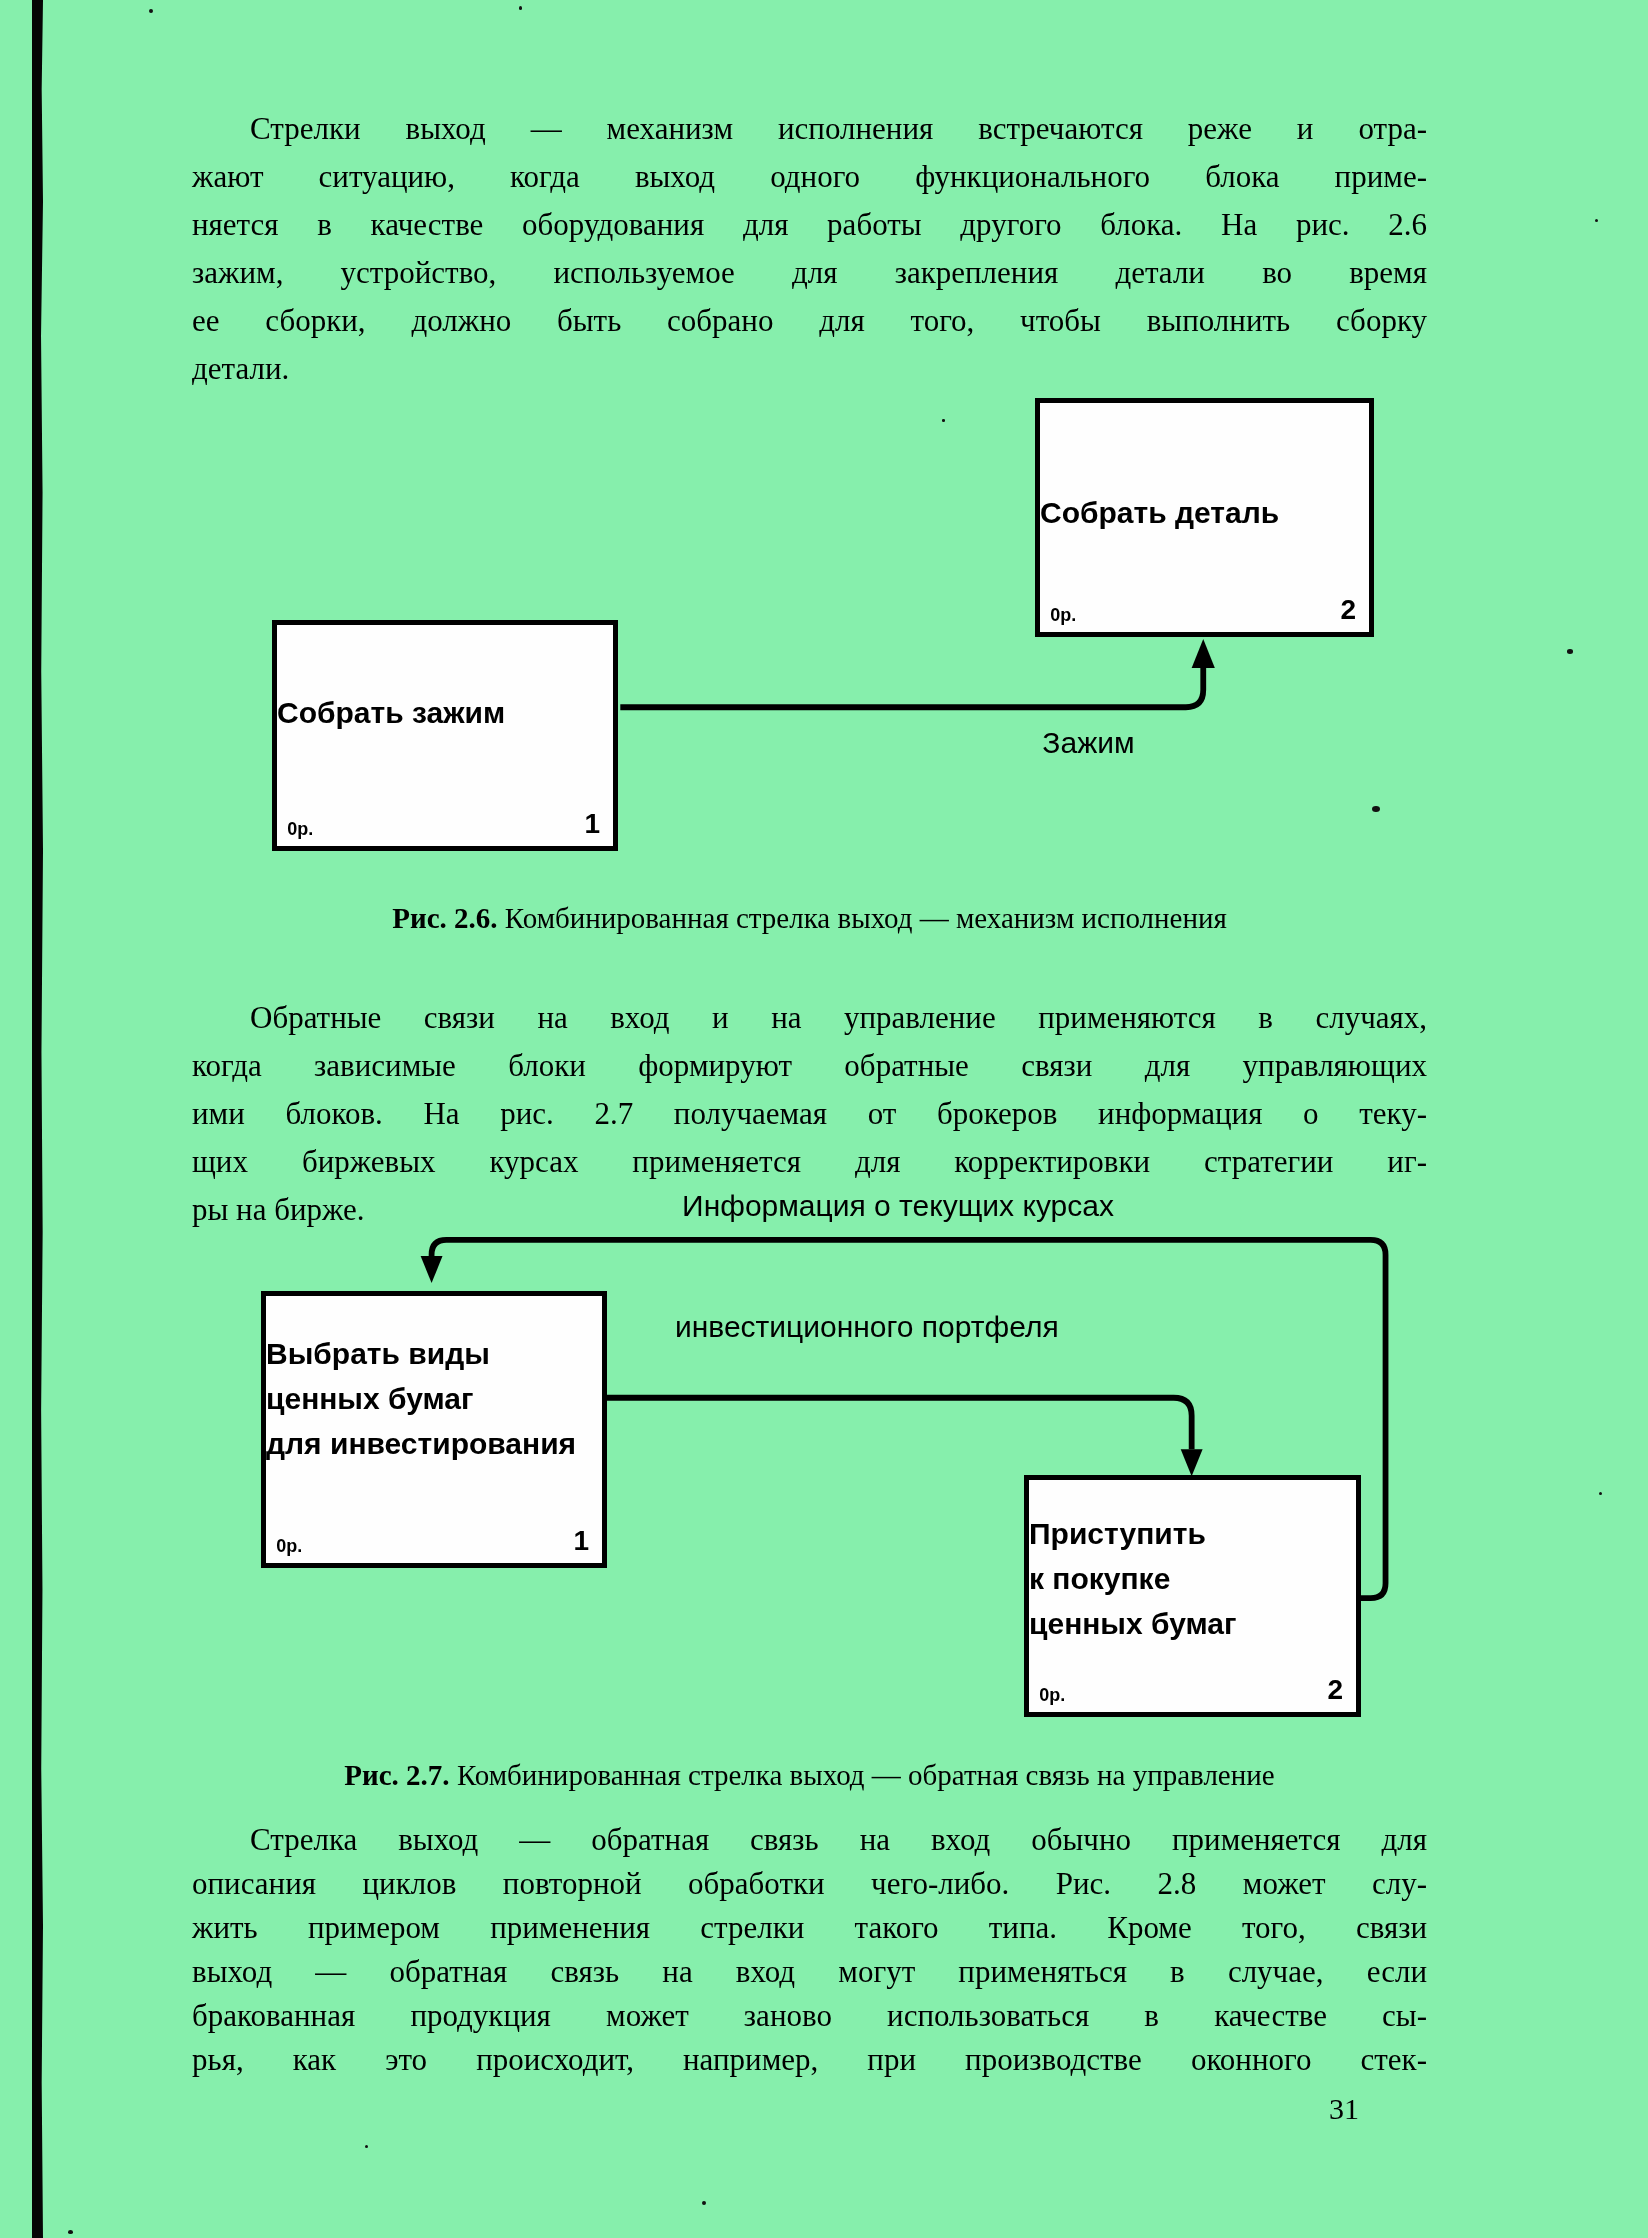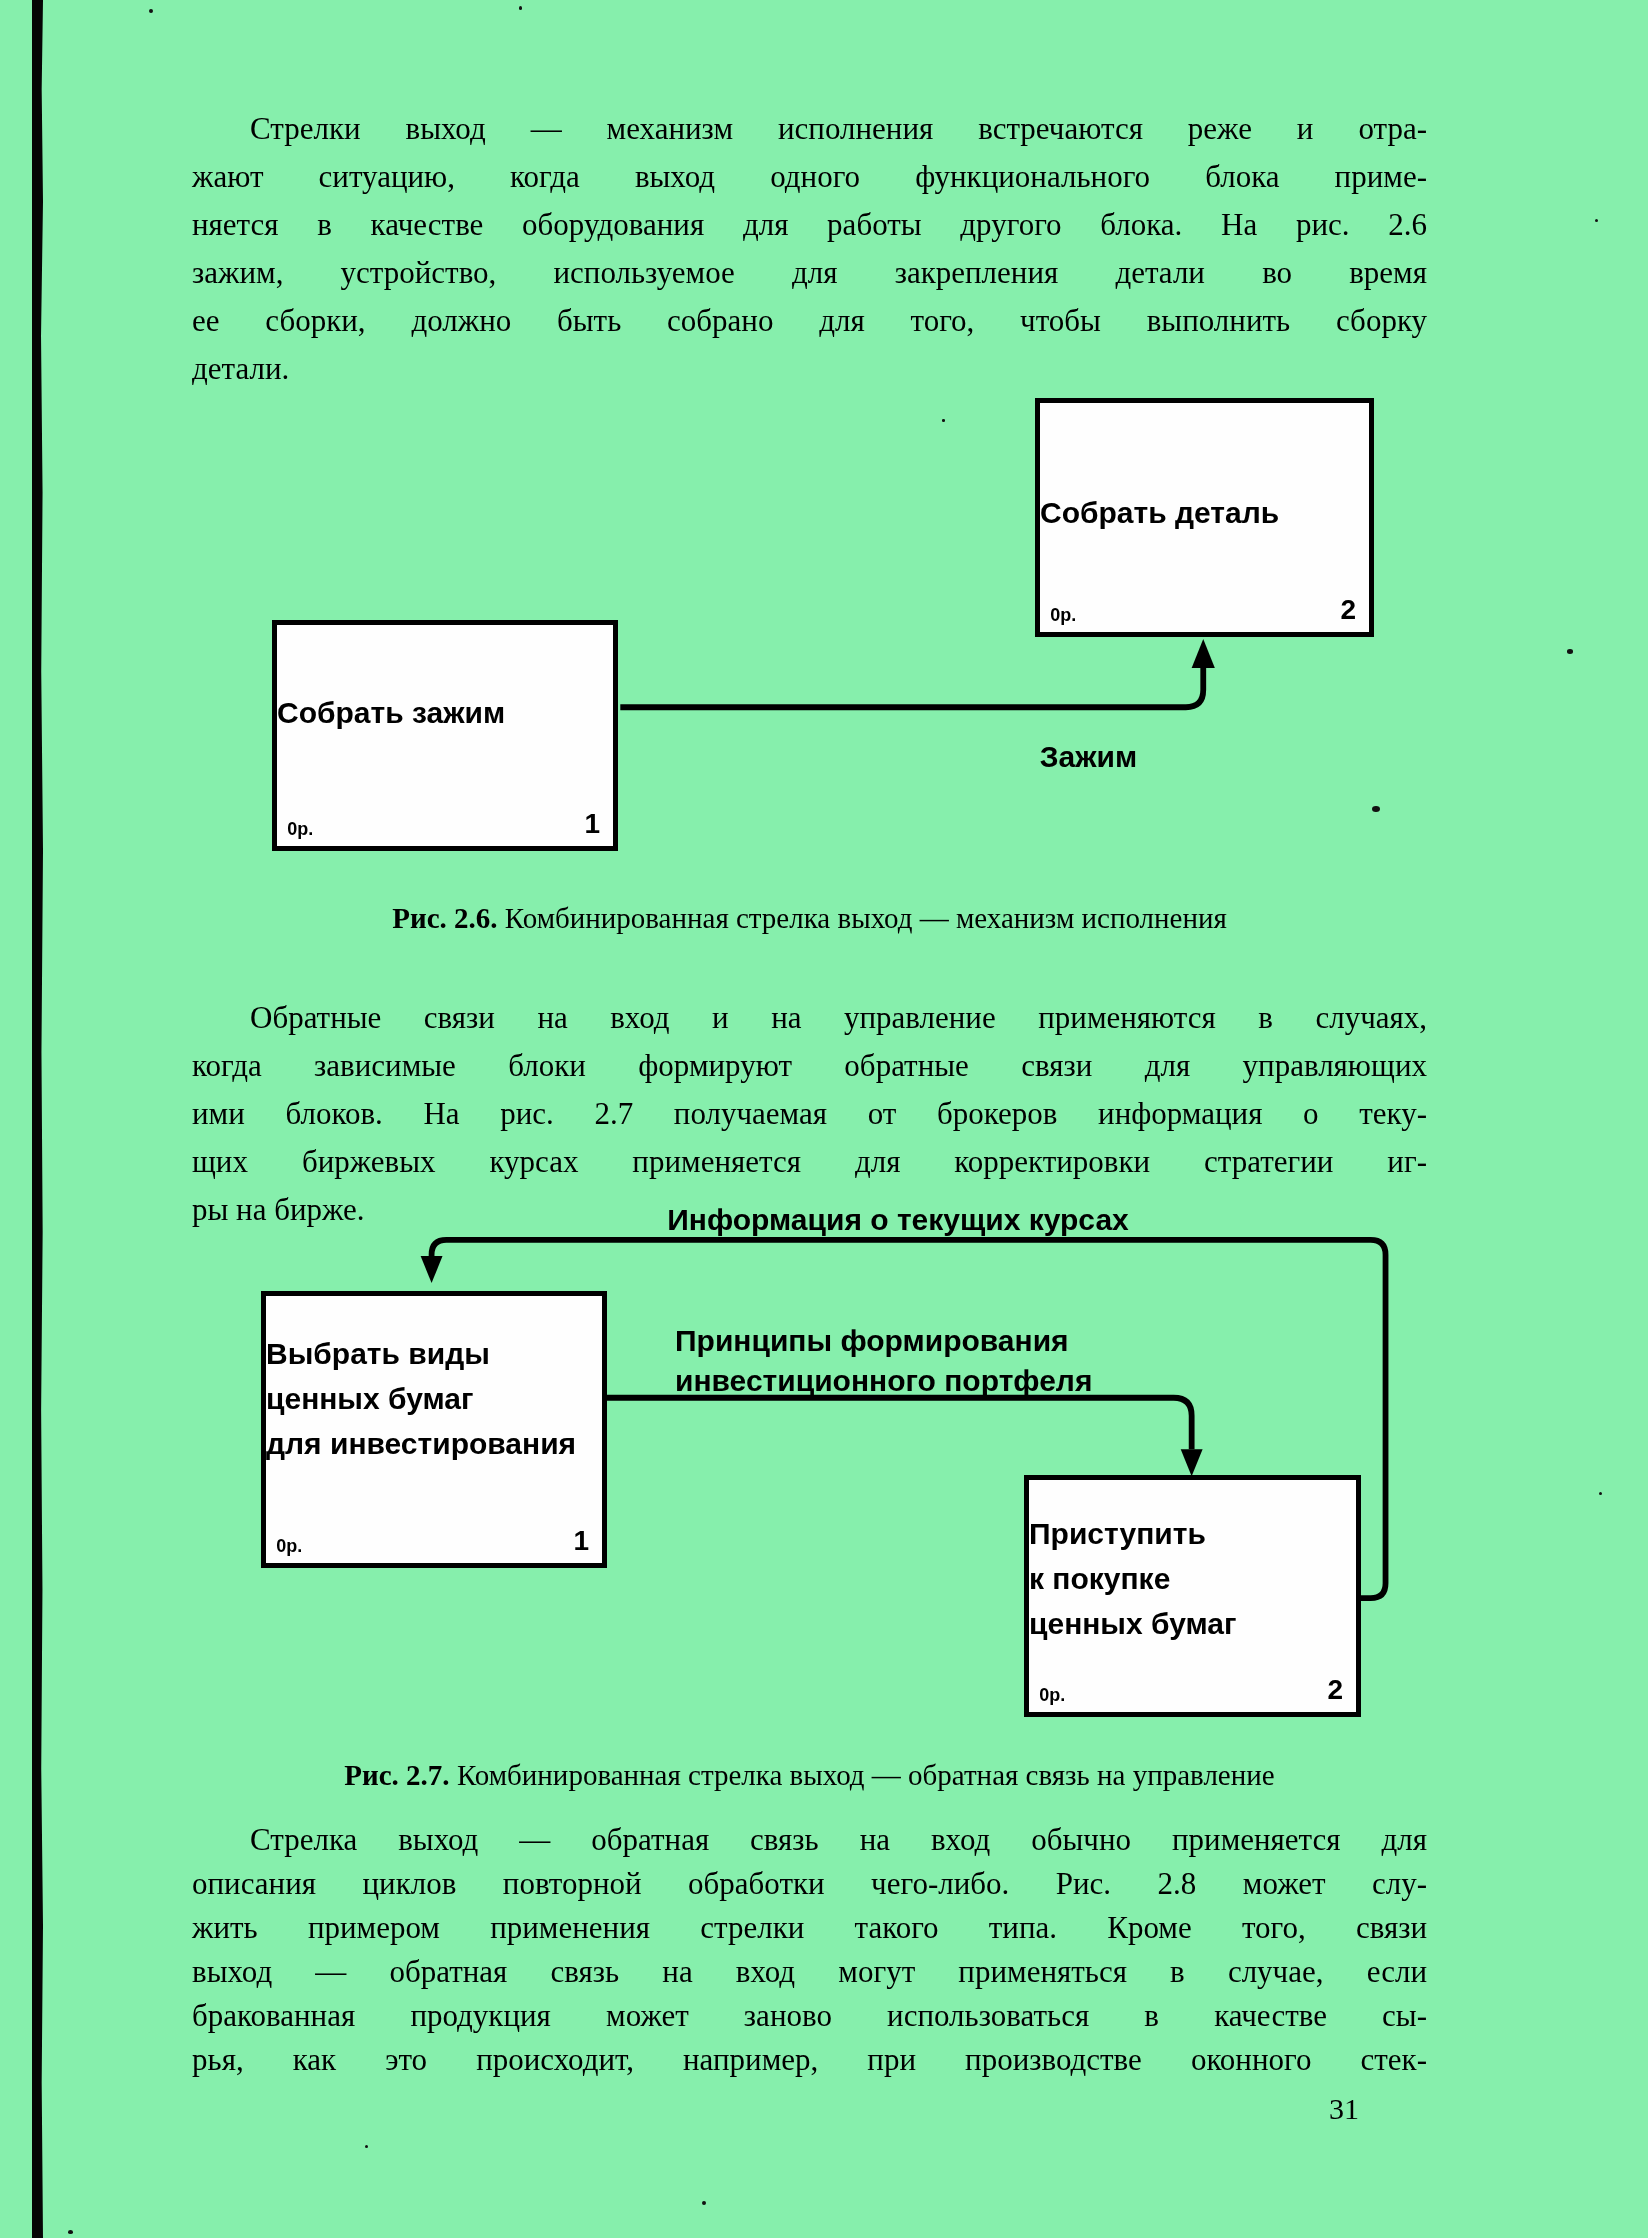--- a/index.html
+++ b/index.html
@@ -48,21 +48,21 @@
   .idef-label.multi{line-height:45px;}
   .idef-corner{
     position:absolute;left:10.3px;bottom:6.4px;font-size:18px;
   }
   .idef-num{
     position:absolute;right:13px;bottom:6.4px;font-size:28px;
   }
   
   .arrow-label{
     position:absolute;font-family:"Liberation Sans", sans-serif;
-    font-weight:bold;font-size:30px;line-height:39px;text-align:center;margin-top:14px;
+    font-weight:normal;font-size:30px;line-height:39px;text-align:center;
   }
   .connector-svg{position:absolute;left:0;top:0;}
   .pagenum{
     position:absolute;right:290px;top:2092px;font-size:30px;
   }
 </style>
 </head>
 <body>
 
 <div class="page">
@@ -134,21 +134,20 @@
     <div class="idef-label multi" style="top:35px;">
       <div>Выбрать виды</div>
       <div>ценных бумаг</div>
       <div>для инвестирования</div>
     </div>
     <div class="idef-corner">0р.</div>
     <div class="idef-num">1</div>
   </div>
 
   <div class="arrow-label" style="left:675px;top:1307px;width:425px;text-align:left;line-height:40px;">
-    <div>Принципы формирования</div>
     <div>инвестиционного портфеля</div>
   </div>
 
   <div class="idef-box" style="left:1024px;top:1475px;width:327px;height:232px;">
     <div class="idef-label multi" style="top:31px;">
       <div>Приступить</div>
       <div>к покупке</div>
       <div>ценных бумаг</div>
     </div>
     <div class="idef-corner">0р.</div>

